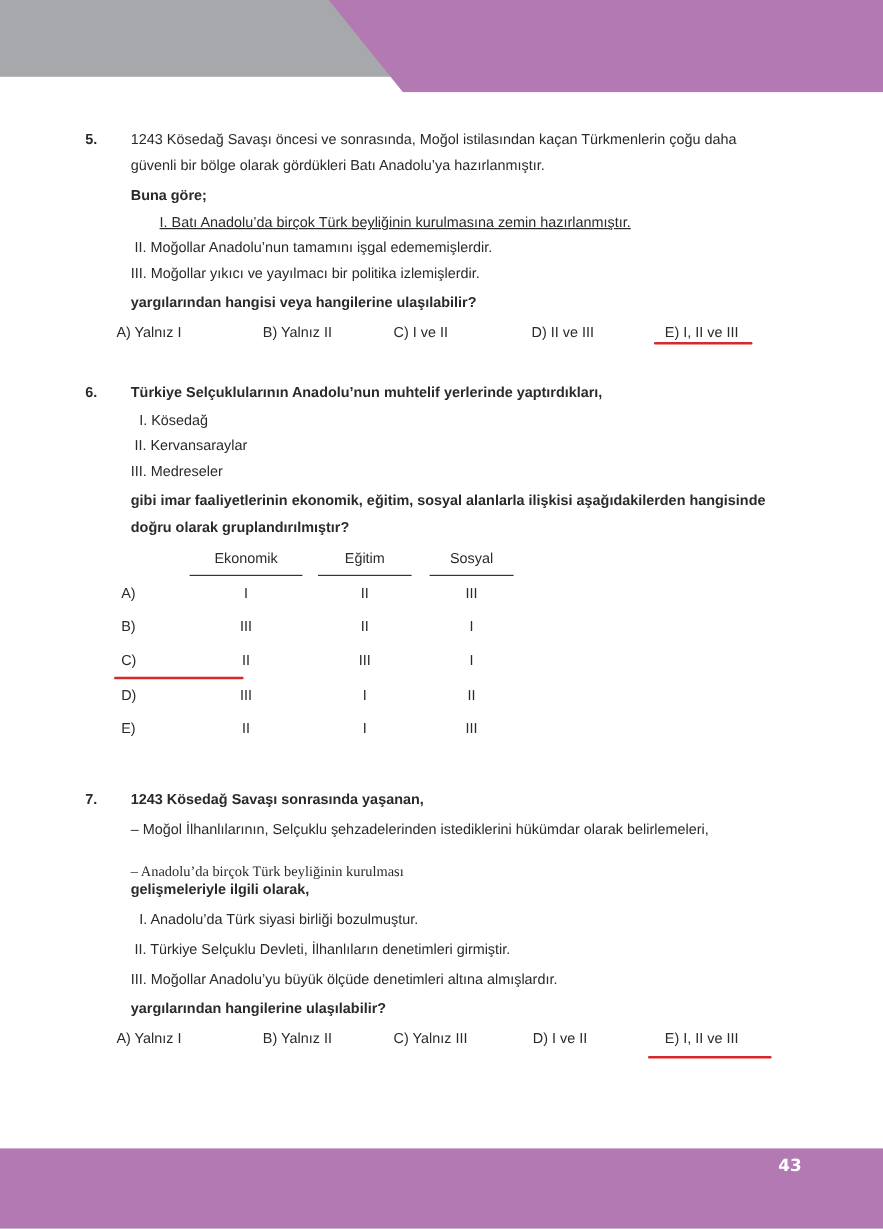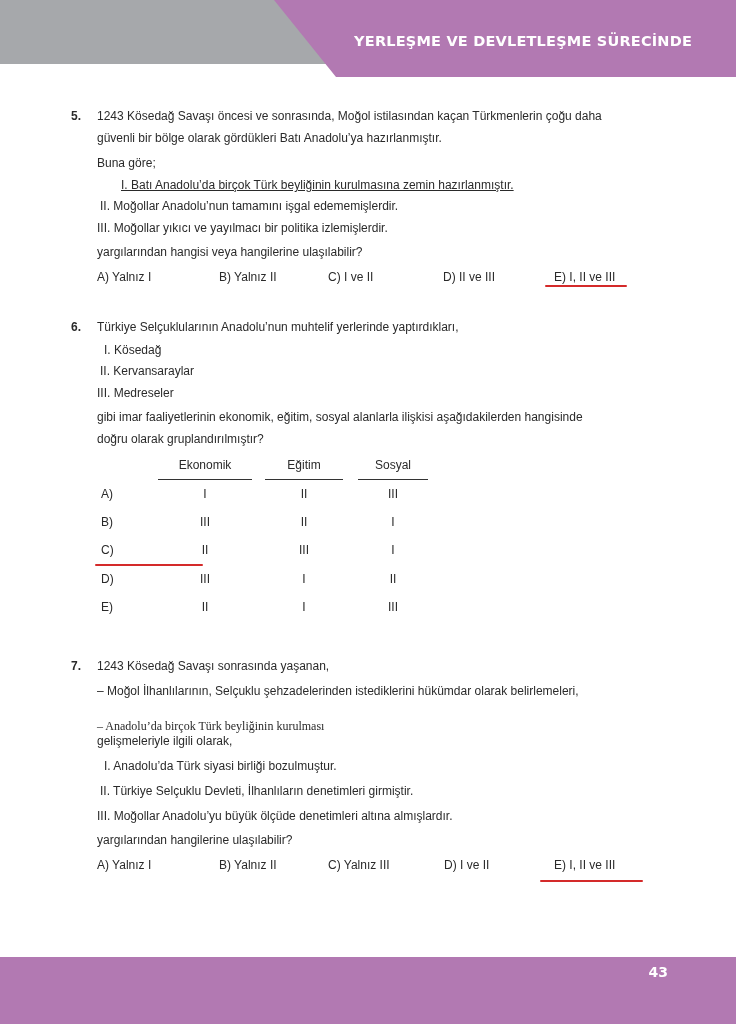--- a/index.html
+++ b/index.html
@@ -24,36 +24,35 @@
   }
   .footer {
     position: absolute; left: 0; top: 957px; width: 736px; height: 67px;
     background: #b279b2;
   }
   .page-num {
     position: absolute; right: 68px; top: 7px; color: #fff;
     font-family: "DejaVu Sans", sans-serif; font-weight: bold; font-size: 14px; margin-left: 22px;
   }
   .q { position: absolute; left: 0; width: 736px; font-size: 12px; }
-  .line { position: absolute; white-space: nowrap; }
-  .bold { font-weight: normal; }
+  .line { position: absolute; white-space: nowrap; margin-left: 12px; }
+  .bold { font-weight: bold; }
   .qnum { position: absolute; left: 71px; font-weight: bold; }
   .opt { position: absolute; white-space: nowrap; }
   .redline { position: absolute; height: 2px; background: #d42a2a; border-radius: 1px; }
   .colhead { position: absolute; text-align: center; }
   .colrule { position: absolute; height: 1px; background: #333; }
   .cell { position: absolute; text-align: center; width: 40px; }
 </style>
 </head>
 <body>
 
 <div class="header-gray"></div>
 <div class="header-purple"></div>
 <div class="header-title">
-  <div>YERLEŞME VE DEVLETLEŞME SÜRECİNDE</div>
 </div>
 
 <div class="q" style="top:0;">
   <span class="qnum" style="top:109px;">5.</span>
   <span class="line" style="left:97px; top:109px; width:566px;">1243 Kösedağ Savaşı öncesi ve sonrasında, Moğol istilasından kaçan Türkmenlerin çoğu daha</span>
   <span class="line" style="left:97px; top:131px;">güvenli bir bölge olarak gördükleri Batı Anadolu’ya hazırlanmıştır.</span>
   <span class="line bold" style="left:97px; top:156px;">Buna göre;</span>
   <span class="line" style="left:121px; top:178px;text-decoration:underline;">I. Batı Anadolu’da birçok Türk beyliğinin kurulmasına zemin hazırlanmıştır.</span>
   <span class="line" style="left:100px; top:199px;">II. Moğollar Anadolu’nun tamamını işgal edememişlerdir.</span>
   <span class="line" style="left:97px; top:221px;">III. Moğollar yıkıcı ve yayılmacı bir politika izlemişlerdir.</span>

